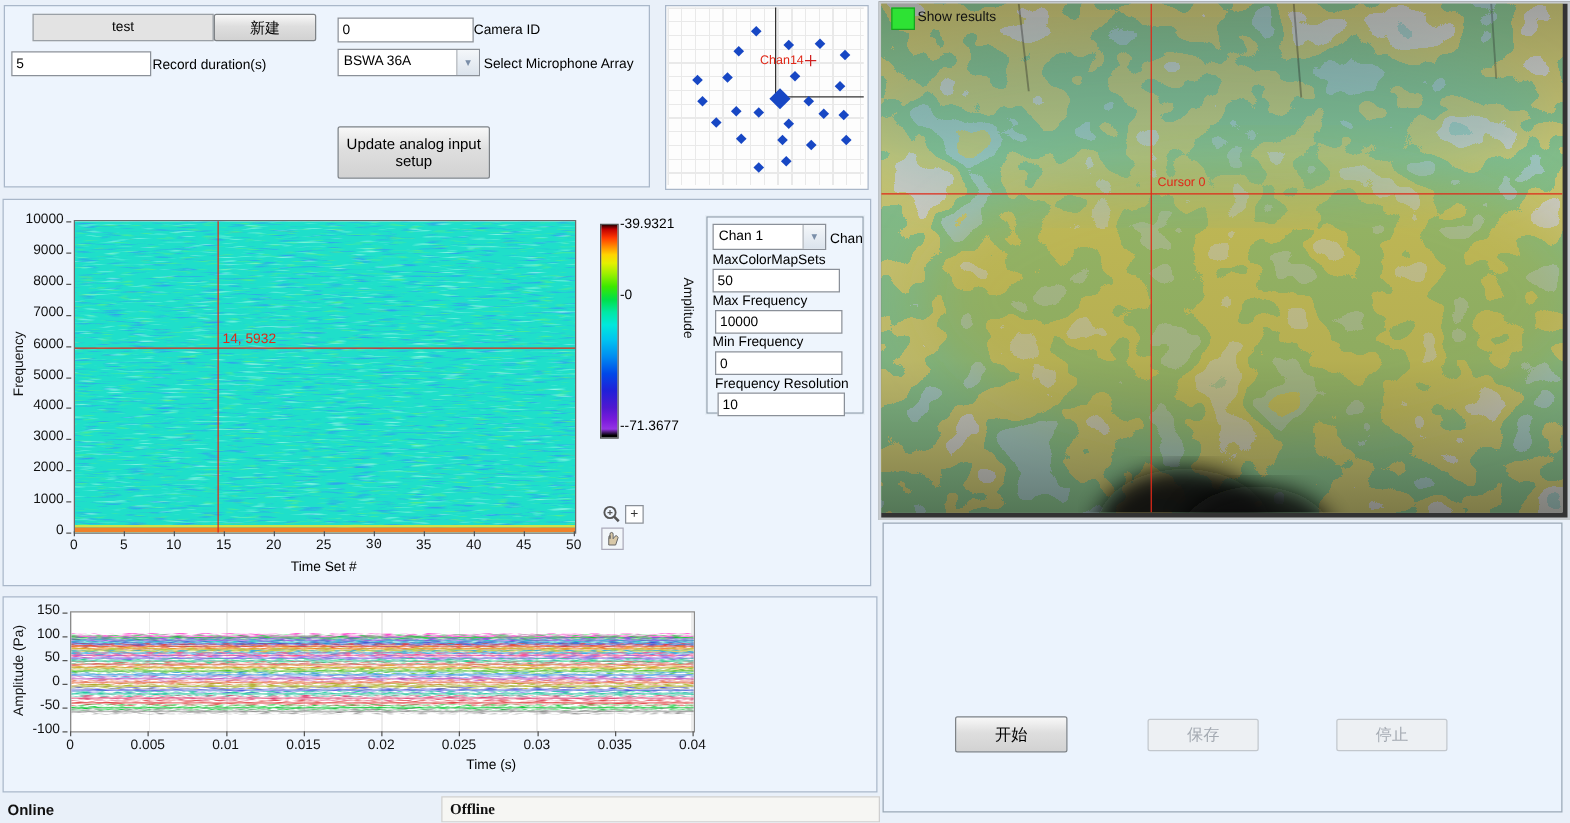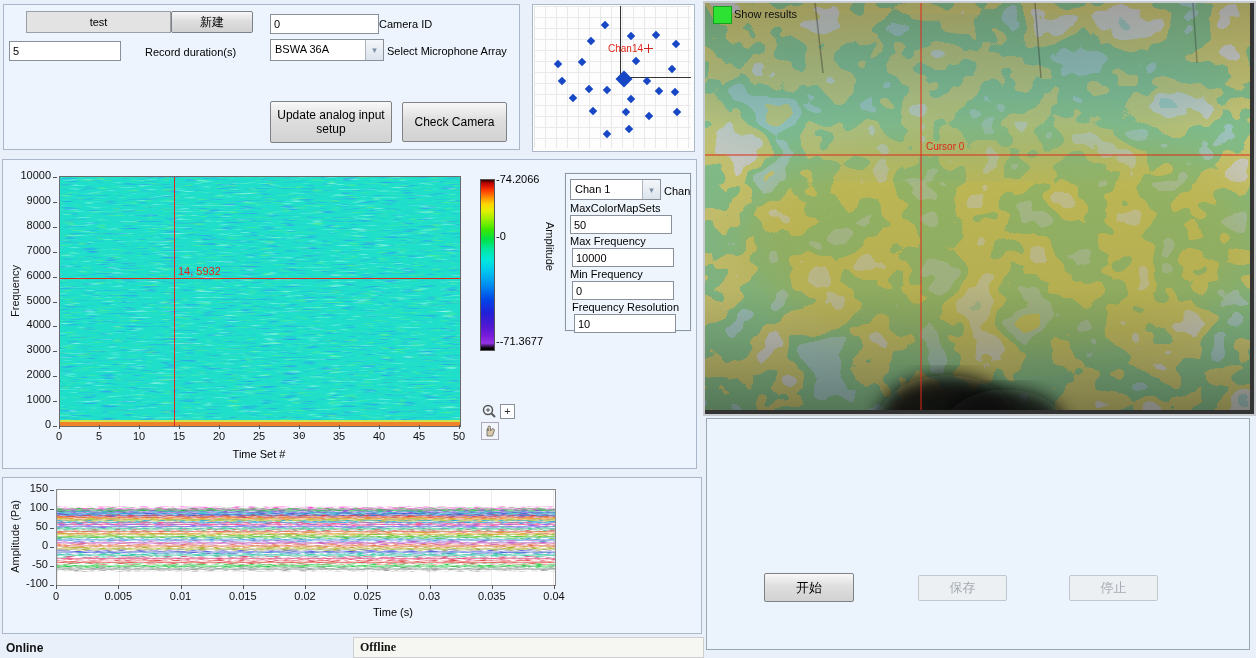--- a/index.html
+++ b/index.html
@@ -33,33 +33,32 @@
   .offbox{position:absolute;background:#f6f6f3;border:1px solid #cfcfcf;font-weight:bold;font-size:12px;line-height:19px;padding-left:6px;color:#111;}
   .statictext{font-weight:bold;font-size:12px;color:#111;}
 </style>
 </head>
 <body>
 
 <div class="panel" style="left:3px;top:4px;width:515px;height:144px;">
   <div class="display" style="left:22px;top:6px;width:143px;height:20px;">test</div>
   <button class="btn" style="left:167px;top:6px;width:82px;height:22px;">新建</button>
   <div class="field" style="left:5px;top:36px;width:104px;height:14px;">5</div>
-  <div class="lbl" style="left:118px;top:41px;padding-left:23px;">Record duration(s)</div>
+  <div class="lbl" style="left:118px;top:41px;">Record duration(s)</div>
 
   <div class="field" style="left:266px;top:9px;width:101px;height:14px;">0</div>
   <div class="lbl" style="left:375px;top:13px;">Camera ID</div>
 
   <div class="combo" style="left:266px;top:34px;width:112px;height:20px;">
     <div class="val">BSWA 36A</div>
     <div class="chev">▾</div>
   </div>
   <div class="lbl" style="left:383px;top:40px;">Select Microphone Array</div>
 
   <button class="btn" style="left:266px;top:96px;width:122px;height:42px;padding:0 6px;">Update analog input setup</button>
-  <button class="btn" style="left:398px;top:97px;width:105px;height:40px;">Check Camera</button>
 </div>
 
 <div class="panel" style="left:532px;top:4px;width:161px;height:146px;background:#fdfdfd;">
   <div id="micplot" style="position:absolute;left:1px;top:1px;width:157px;height:142px;
       background-image:repeating-linear-gradient(to right,#e9e9e9 0 1px,transparent 1px 11px),repeating-linear-gradient(to bottom,#e9e9e9 0 1px,transparent 1px 11px);">
     <div style="position:absolute;left:86px;top:0;width:1px;height:71px;background:#333;"></div>
     <div style="position:absolute;left:86px;top:71px;width:71px;height:1px;background:#333;"></div>
     <div class="mdot" style="left:84px;top:67px;width:12px;height:12px;"></div>
     <div style="position:absolute;left:110px;top:42px;width:9px;height:1px;background:#d02020;"></div>
     <div style="position:absolute;left:114px;top:38px;width:1px;height:9px;background:#d02020;"></div>
@@ -186,21 +185,21 @@
       <div class="tick-label xtick" style="left: 276px; top: 270px; width: 40px; text-align: center; font-family: Liberation Mono, monospace;">30</div>
       <div class="tick-label xtick" style="left: 316px; top: 270px; width: 40px; text-align: center;">35</div>
       <div class="tick-label xtick" style="left: 356px; top: 270px; width: 40px; text-align: center;">40</div>
       <div class="tick-label xtick" style="left: 396px; top: 270px; width: 40px; text-align: center;">45</div>
       <div class="tick-label xtick" style="left: 436px; top: 270px; width: 40px; text-align: center;">50</div>
     </div>
   <div class="vtext up" style="left:6px;top:105px;">Frequency</div>
   <div class="lbl" style="left:196px;top:288px;width:120px;text-align:center;">Time Set #</div>
 
   <div id="colorbar" style="position: absolute; left: 477px; top: 19px; width: 13px; height: 170px; border: 1px solid rgb(85, 85, 85); background: linear-gradient(rgb(48, 0, 0), rgb(192, 0, 0) 2%, rgb(255, 56, 0) 6%, rgb(255, 136, 0) 10%, rgb(255, 212, 0) 14%, rgb(228, 240, 0) 18%, rgb(156, 240, 0) 23%, rgb(60, 232, 0) 29%, rgb(0, 224, 72) 35%, rgb(0, 232, 164) 41%, rgb(0, 232, 220) 47%, rgb(0, 196, 240) 54%, rgb(0, 140, 240) 62%, rgb(0, 72, 232) 70%, rgb(32, 32, 216) 78%, rgb(80, 24, 208) 86%, rgb(124, 28, 220) 92%, rgb(148, 52, 228) 96%, rgb(0, 0, 0) 99%);"></div>
-  <div class="lbl" style="left:493px;top:13px;">-74.2066</div>
+  <div class="lbl" style="left:493px;top:13px;">-39.9321</div>
   <div class="lbl" style="left:493px;top:70px;">-0</div>
   <div class="lbl" style="left:493px;top:175px;">--71.3677</div>
   <div class="vtext" style="left:541px;top:62px;">Amplitude</div>
 
   <div style="position:absolute;left:478px;top:243px;width:18px;height:18px;">
     <svg width="18" height="18">
         <circle cx="7" cy="7" r="4.5" fill="none" stroke="#555" stroke-width="1.5"></circle>
         <line x1="5" y1="7" x2="9" y2="7" stroke="#555"></line>
         <line x1="7" y1="5" x2="7" y2="9" stroke="#555"></line>
         <line x1="10.5" y1="10.5" x2="14" y2="14" stroke="#555" stroke-width="2"></line>

